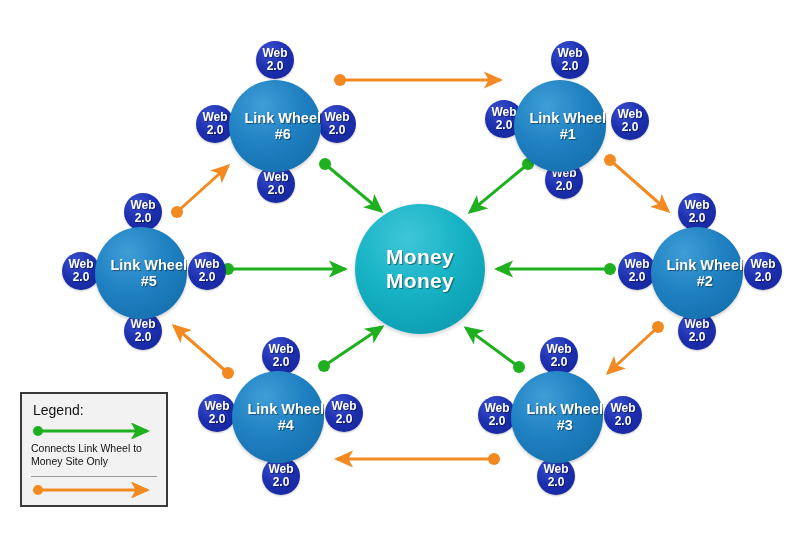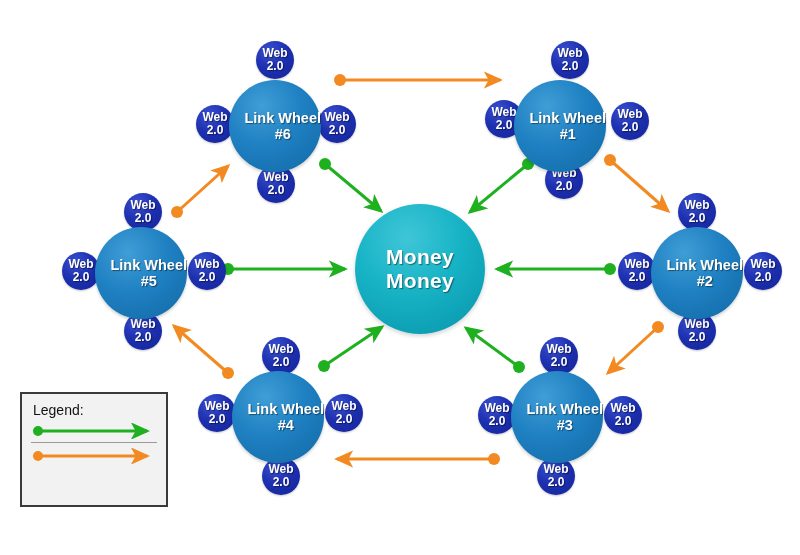--- a/index.html
+++ b/index.html
@@ -203,20 +203,21 @@
             <path d="M0,0.3 L6.4,3.2 L0,6.1 L1.6,3.2 Z" fill="#1eb01e"></path>
           </marker>
           <marker id="lo" markerWidth="7" markerHeight="7" refX="5.4" refY="3.2" orient="auto">
             <path d="M0,0.3 L6.4,3.2 L0,6.1 L1.6,3.2 Z" fill="#f28a21"></path>
           </marker>
         </defs>
         <line x1="7" y1="8" x2="116" y2="8" stroke="#1eb01e" stroke-width="3" marker-end="url(#lg)"></line>
         <circle cx="7" cy="8" r="5" fill="#1eb01e"></circle>
       </svg>
     </div>
+    <div class="ltext">Connects Link Wheel to Money Site Only</div>
     <div class="sep"></div>
     <div class="lrow">
       <svg width="128" height="16" viewBox="0 0 128 16">
         <line x1="7" y1="8" x2="116" y2="8" stroke="#f28a21" stroke-width="3" marker-end="url(#lo)"></line>
         <circle cx="7" cy="8" r="5" fill="#f28a21"></circle>
       </svg>
     </div>
   </div>
 
 </div>

